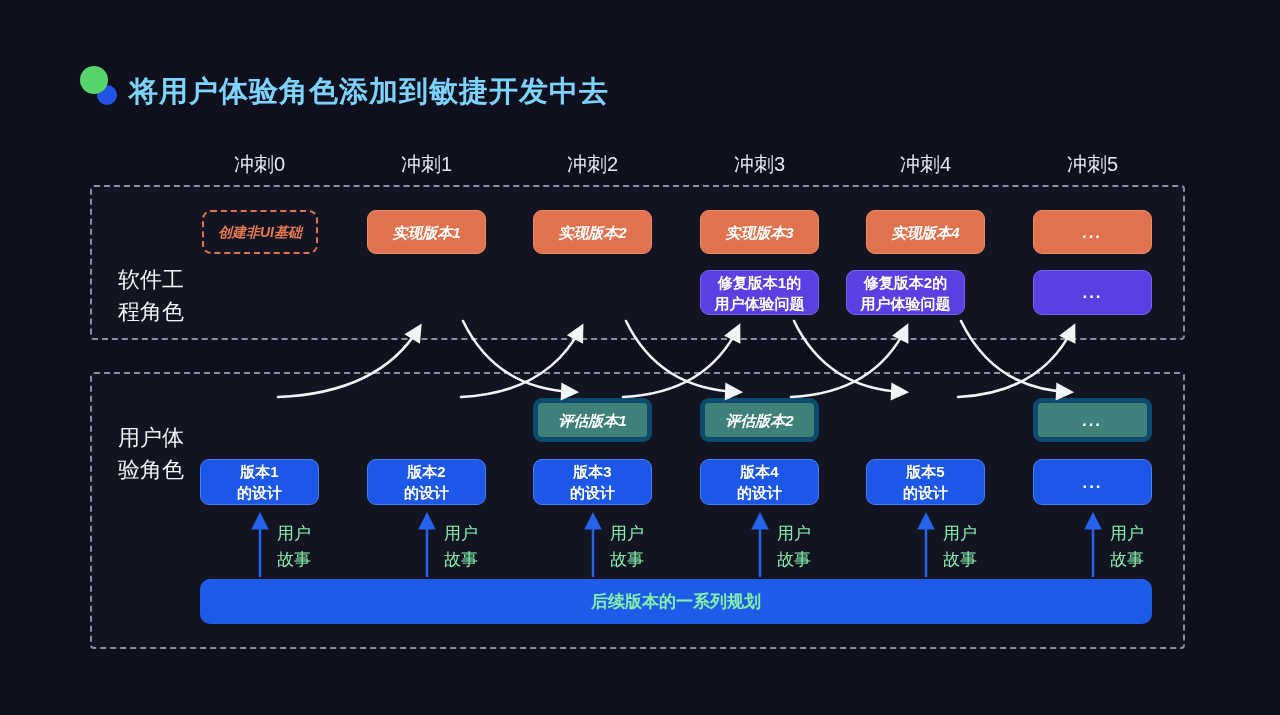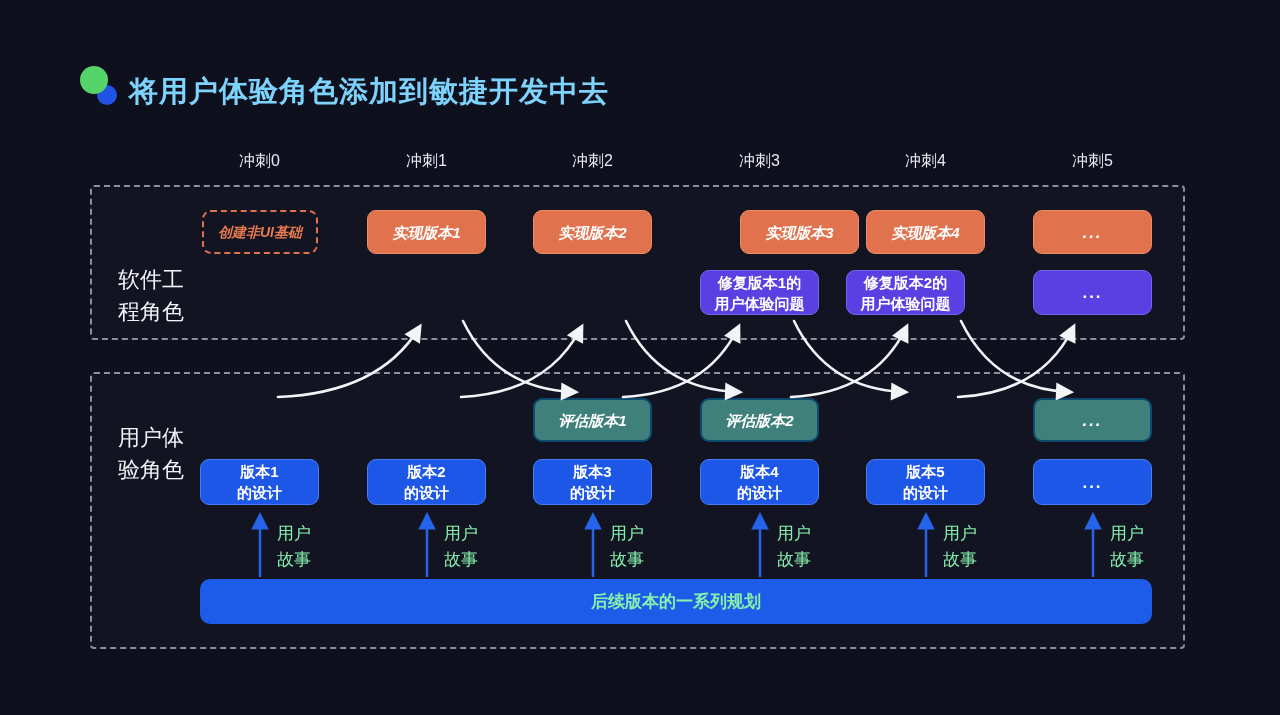--- a/index.html
+++ b/index.html
@@ -10,41 +10,41 @@
   }
   
   .title-dot-green { position:absolute; left:80px; top:66px; width:28px; height:28px;
     border-radius:50%; background:#55d46a; z-index:3; }
   .title-dot-blue { position:absolute; left:97px; top:85px; width:20px; height:20px;
     border-radius:50%; background:#2154e4; z-index:2; }
   .page-title { position:absolute; left:129px; top:72px; font-size:29px; font-weight:700;
     color:#7dd3fc; letter-spacing:1px;text-align:right; }
   
   .col-header { position:absolute; top:151px; width:119px; text-align:center;
-    color:#e6e9f1; font-size:16px; font-weight:400; }
+    color:#e6e9f1; font-size:20px; font-weight:400; }
   
   .section { position:absolute; border:2px dashed #8a8ea0; border-radius:4px;
     background:rgba(255,255,255,0.02); box-sizing:border-box; }
   .section-eng { left:90px; top:185px; width:1095px; height:155px; }
   .section-ux  { left:90px; top:372px; width:1095px; height:277px; }
   .section-label { position:absolute; color:#f2f4f8; font-size:22px; font-weight:500;
     line-height:32px; white-space:pre-line;margin-top:12px; }
   .label-eng { left:118px; top:252px; }
   .label-ux  { left:118px; top:410px; }
   
   .box { position:absolute; width:119px; box-sizing:border-box; border-radius:9px;
     display:flex; align-items:center; justify-content:center; text-align:center;
     color:#ffffff; font-weight:bold; font-size:15px; line-height:21px;
     white-space:pre-line; }
   .h44 { height:44px;font-style:italic; } .h45 { height:45px; } .h46 { height:46px; }
   .orange { background:#e0734e; border:1px solid #ee8d64; }
   .orange-dashed { background:transparent; border:2px dashed #e0734e; color:#e87a50;
     font-weight:600; font-size:14px; }
   .purple { background:#5a3fe2; border:1px solid #7a61ee; }
-  .teal   { background:#40807a; border:2px solid #0c4a6e; }
+  .teal   { background:#40807a; border:5px solid #0c4a6e; }
   .blue   { background:#1d57e8; border:1px solid #4a7cf2; }
   .dots   { font-size:17px; letter-spacing:2px; }
   
   .plan-bar { position:absolute; left:200px; top:579px; width:952px; height:45px;
     background:#1d5ce9; border-radius:10px; display:flex; align-items:center;
     justify-content:center; color:#86efac; font-weight:bold; font-size:17px; }
   
   .user-story { position:absolute; top:521px; color:#86efac; font-size:17px;
     line-height:26px; white-space:pre-line; font-weight:400; }
   
@@ -69,21 +69,21 @@
   <div class="section section-eng"></div>
   <div class="section section-ux"></div>
   <div class="section-label label-eng">软件工
 程角色</div>
   <div class="section-label label-ux">用户体
 验角色</div>
 
   <div class="box orange-dashed h44" style="left:202px;top:210px;width:116px">创建非UI基础</div>
   <div class="box orange h44" style="left:367px;top:210px">实现版本1</div>
   <div class="box orange h44" style="left:533px;top:210px">实现版本2</div>
-  <div class="box orange h44" style="left:740px;top:210px">实现版本3</div>
+  <div class="box orange h44" style="left:700px;top:210px">实现版本3</div>
   <div class="box orange h44" style="left:866px;top:210px">实现版本4</div>
   <div class="box orange h44 dots" style="left:1033px;top:210px">...</div>
 
   <div class="box purple h45" style="left:700px;top:270px">修复版本1的
 用户体验问题</div>
   <div class="box purple h45" style="left:846px;top:270px">修复版本2的
 用户体验问题</div>
   <div class="box purple h45 dots" style="left:1033px;top:270px">...</div>
 
   <div class="box teal h44" style="left:533px;top:398px">评估版本1</div>

